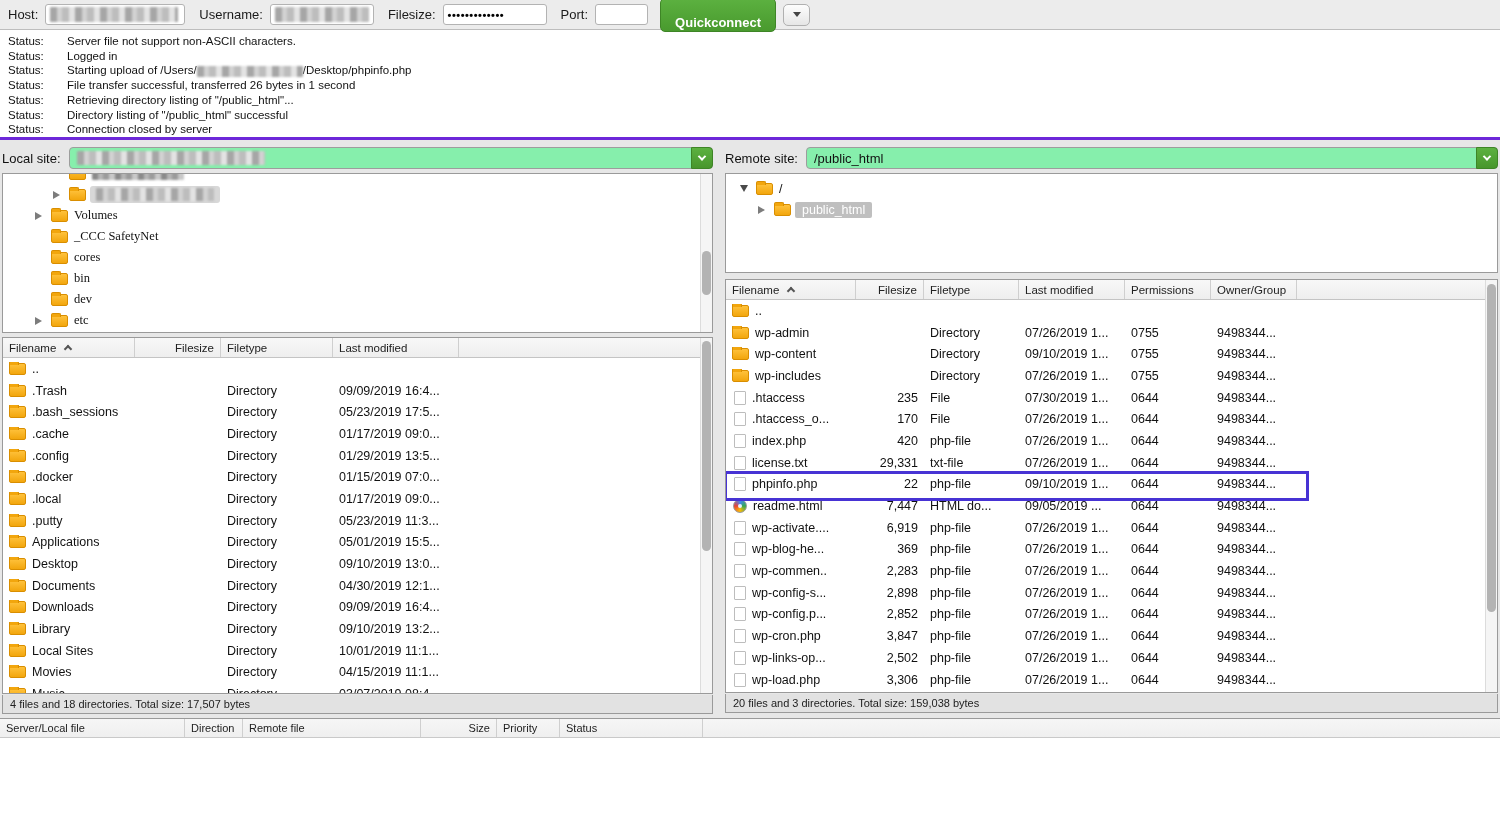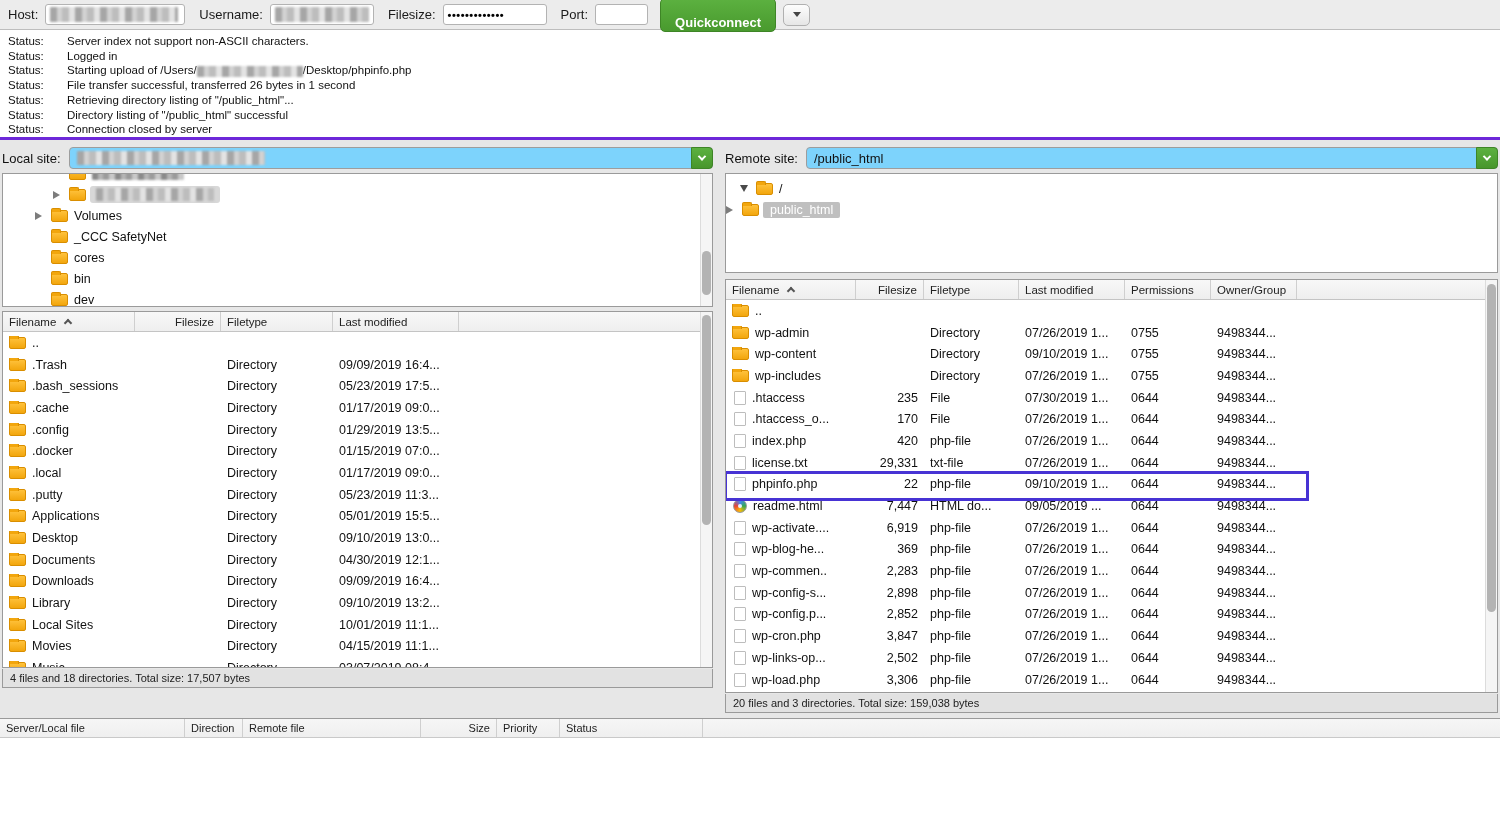--- a/index.html
+++ b/index.html
@@ -35,31 +35,31 @@
   .log-line{display:flex;font-size:11.5px;line-height:14.7px;white-space:nowrap;}
   .log-prefix{width:59px;flex:0 0 auto;}
 
   
   .main{display:flex;height:574px;padding:7px 2px 0 2px;background:#e7e7e7;}
   .pane{display:flex;flex-direction:column;}
   .pane-local{width:711px;margin-right:12px;}
   .pane-remote{flex:1;}
   .site-bar{height:22px;display:flex;align-items:center;font-size:13px;margin-bottom:2px;flex:0 0 auto;}
   .site-bar label{margin-right:8px;white-space:nowrap;}
-  .site-select{flex:1;height:22px;background:#7dd3fc;border:1px solid #9d9d9d;border-radius:4px;
+  .site-select{flex:1;height:22px;background:#86efac;border:1px solid #9d9d9d;border-radius:4px;
                position:relative;display:flex;align-items:center;padding-left:7px;font-size:13px;}
   .select-btn{position:absolute;right:-1px;top:-1px;width:22px;height:22px;border-radius:0 4px 4px 0;
               background:linear-gradient(#5cb140,#47962c);border:1px solid #3e8526;
               display:flex;align-items:center;justify-content:center;}
   .chev-w{width:6px;height:6px;border-right:2px solid #fff;border-bottom:2px solid #fff;
           transform:rotate(45deg) translate(-1px,-1px);}
 
   
   .tree-box{background:#fff;border:1px solid #9a9a9a;position:relative;overflow:hidden;flex:0 0 auto;margin-top:2px;}
-  .tree-local{height:134px;} .tree-remote{height:100px;}
+  .tree-local{height:160px;font-family:Liberation Serif, serif;} .tree-remote{height:100px;}
   .tree-rows-local{margin-top:-11px;}
   .tree-row{height:21px;display:flex;align-items:center;font-size:12.5px;white-space:nowrap;}
   .tw{width:16px;flex:0 0 auto;display:inline-flex;align-items:center;}
   .arrow-right{width:0;height:0;border-left:7px solid #7c7c7c;border-top:4.5px solid transparent;border-bottom:4.5px solid transparent;}
   .arrow-down{width:0;height:0;border-top:7px solid #4a4a4a;border-left:4.5px solid transparent;border-right:4.5px solid transparent;}
   .tlabel{margin-left:6px;}
   .tlabel.selected{background:#bfbfbf;color:#fff;padding:1px 7px;border-radius:2px;margin-left:4px;}
   .sel-chip{background:#d8d8d8;border-radius:3px;padding:2px 6px;display:inline-flex;margin-left:4px;}
 
   
@@ -136,21 +136,21 @@
     <span class="inp inp-port"></span>
     <button class="qc-btn">Quickconnect</button>
     <span class="qc-drop">
         <span class="tri-down"></span>
       </span>
   </div>
 
   <div class="log" id="log">
       <div class="log-line">
         <span class="log-prefix">Status:</span>
-        <span class="log-msg"><span>Server index not support non-ASCII characters.</span></span>
+        <span class="log-msg"><span>Server file not support non-ASCII characters.</span></span>
       </div>
       <div class="log-line">
         <span class="log-prefix">Status:</span>
         <span class="log-msg"><span>Logged in</span></span>
       </div>
       <div class="log-line">
         <span class="log-prefix">Status:</span>
         <span class="log-msg"><span>Starting upload of /Users/</span><span class="blur-chip w-log"></span><span>/Desktop/phpinfo.php</span></span>
       </div>
       <div class="log-line">
@@ -420,21 +420,21 @@
       </div>
       <div class="tree-box tree-remote">
         <div id="remote-tree" style="margin-top:4px;">
             <div class="tree-row" style="padding-left: 14px;">
               <span class="tw">
                 <span class="arrow-down"></span>
               </span>
               <span class="ficon folder"></span>
               <span class="tlabel">/</span>
             </div>
-            <div class="tree-row" style="">
+            <div class="tree-row" style="padding-left: 32px;">
               <span class="tw">
                 <span class="arrow-right"></span>
               </span>
               <span class="ficon folder"></span>
               <span class="tlabel selected">public_html</span>
             </div>
           </div>
       </div>
       <div class="list-box list-remote">
         <div class="lheader" id="remote-header">

